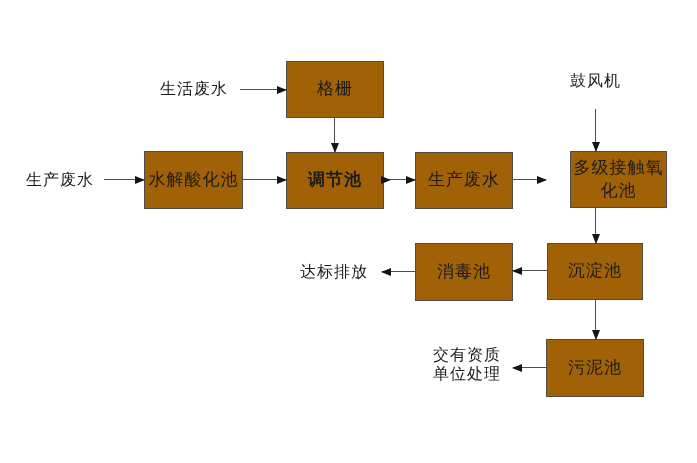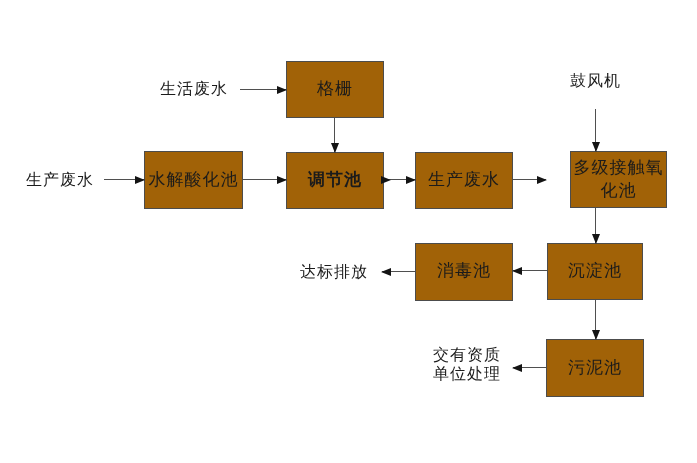--- a/index.html
+++ b/index.html
@@ -110,21 +110,21 @@
   </div>
 
   <div class="node" style="left:546px; top:151px; width:97px; height:57px;margin-left:24px;">
     <span>多级接触氧化池</span>
   </div>
 
   <div class="node" style="left:547px; top:243px; width:96px; height:57px;">
     <span>沉淀池</span>
   </div>
 
-  <div class="node" style="left:415px; top:243px; width:98px; height:58px;font-family:Liberation Mono, monospace;">
+  <div class="node" style="left:415px; top:243px; width:98px; height:58px;">
     <span>消毒池</span>
   </div>
 
   <div class="node" style="left:546px; top:339px; width:98px; height:58px;">
     <span>污泥池</span>
   </div>
 
   <div class="ann" style="left:160px; top:80px;">生活废水</div>
 
   <div class="ann" style="left:26px; top:171px;">生产废水</div>

